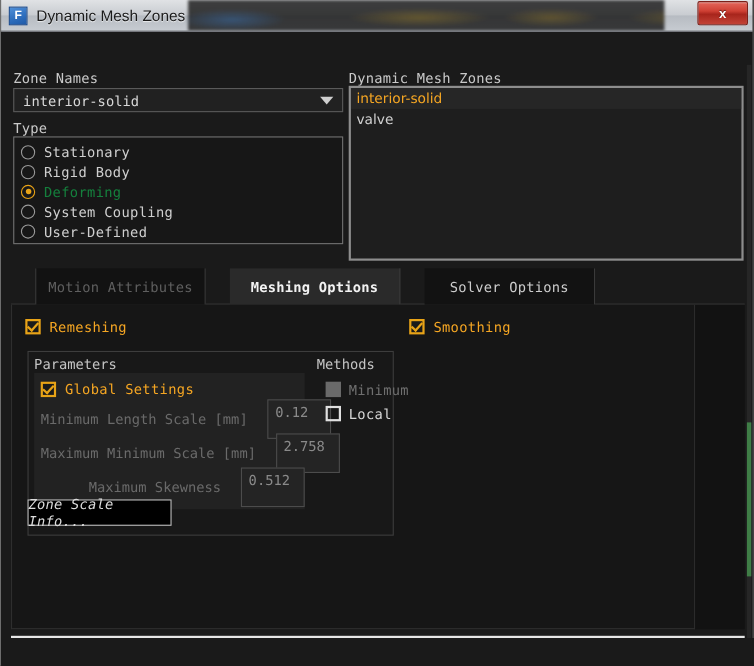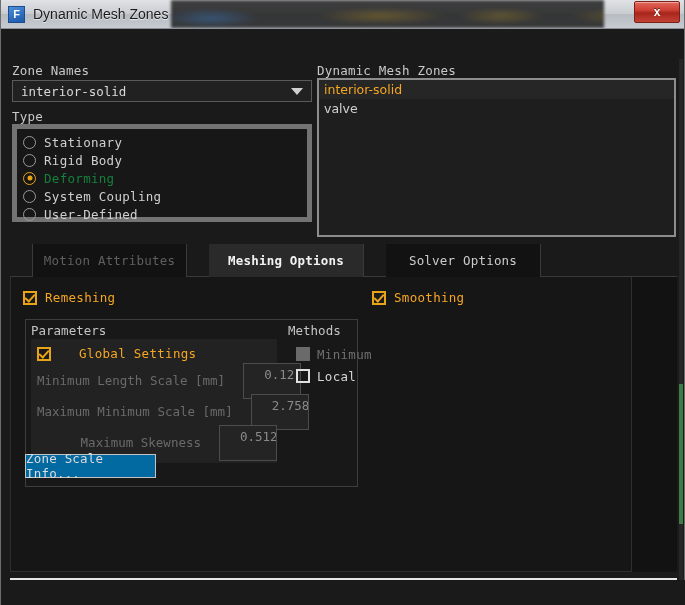--- a/index.html
+++ b/index.html
@@ -111,21 +111,21 @@
     border-left: 6px solid transparent;
     border-right: 6px solid transparent;
     border-top: 7px solid #cfcfcf;
   }
 
   
   #type-label { position: absolute; left: 11px; top: 80px; }
   #type-box {
     position: absolute; left: 11px; top: 95px;
     width: 300px; height: 98px;
-    border: 5px solid #737373;
+    border: 1px solid #737373;
     background: #171717;
     padding: 4px 0 0 6px;
   }
   .radio-row {
     display: flex; align-items: center;
     height: 18px; cursor: pointer;
   }
   .radio {
     flex: 0 0 auto;
     width: 13px; height: 13px; border-radius: 50%;
@@ -206,21 +206,21 @@
     margin-right: 8px; position: relative;
   }
   .cb::after {
     content: ""; position: absolute;
     left: 2px; top: -1px;
     width: 4px; height: 8px;
     border: solid #e8a317;
     border-width: 0 2px 2px 0;
     transform: rotate(42deg);
   }
-  .cb-row { display: flex; align-items: flex-end; cursor: pointer; }
+  .cb-row { display: flex; align-items: flex-start; cursor: pointer; }
   .cb-label { font-size: 12.5px; color: #f5a623; letter-spacing: 0.3px; }
 
   #remeshing-row { position: absolute; left: 22px; top: 261px; }
   #smoothing-row { position: absolute; left: 371px; top: 261px; }
 
   
   #params-box {
     position: absolute; left: 24px; top: 290px;
     width: 333px; height: 168px;
     border: 1px solid #3d3d3d;
@@ -229,40 +229,40 @@
   #params-title {
     position: absolute; left: 5px; top: 3px;
     font-size: 12.5px; color: #c4c4c4;
   }
   #params-inner {
     position: absolute; left: 5px; top: 19px;
     width: 246px; height: 124px;
     background: #222222;
     padding: 5px 0 0 6px;
   }
-  #global-row { display: flex; align-items: center; height: 19px; gap: 20px; }
+  #global-row { display: flex; align-items: center; height: 19px; }
   .field-row {
     display: flex; align-items: center;
     height: 27px; margin-top: 4px;
     width: 240px;
     gap: 11px;
   }
   .field-label {
     flex: 1 1 auto; text-align: right;
     padding-right: 7px;
     font-size: 12.5px; color: #6a6a6a;
     white-space: nowrap;
   }
   .field-input {
     flex: 0 0 auto;
     width: 58px; height: 36px;
     background: #242424;
     border: 1px solid #4c4c4c;
     color: #8a8a8a; font-size: 12.5px;
-    line-height: 21px; padding-left: 20px;
+    line-height: 21px; padding-left: 6px;
     font-family: "DejaVu Sans Mono", monospace;
     white-space: nowrap; overflow: hidden;
   }
 
   
   #methods-title {
     position: absolute; left: 262px; top: 3px;
     font-size: 12.5px; color: #c4c4c4;
   }
   #methods-list { position: absolute; left: 270px; top: 23px; }
@@ -283,25 +283,25 @@
     border: none; background: #6a6a6a;
     margin-right: 7px;
   }
   .method-label { font-size: 12.5px; color: #d6d6d6; letter-spacing: 0.3px; }
   .method-row.disabled .method-label { color: #6f6f6f; }
 
   
   #zone-scale-btn {
     position: absolute; left: 24px; top: 425px;
     width: 131px; height: 24px;
-    background: #0369a1;
+    background: #000000;
     border: 1px solid #c2c2c2;
     color: #dcdcdc; font-size: 12.5px;
     display: flex; align-items: center; justify-content: center;
-    cursor: pointer; letter-spacing: 0.2px;
+    cursor: pointer; letter-spacing: 0.2px; font-style: italic;
   }
 
   
   #footer-sep {
     position: absolute; left: 9px; top: 549px;
     width: 667px; height: 2px;
     background: #e6e6e6;
   }
   #footer {
     position: absolute; left: 0; top: 551px;

